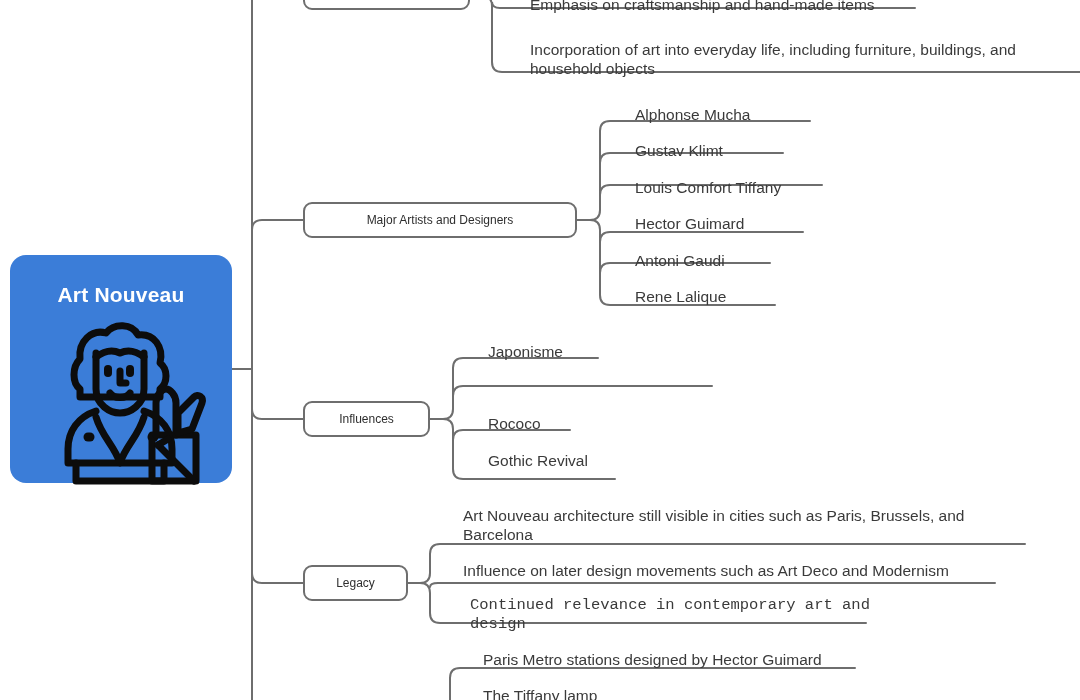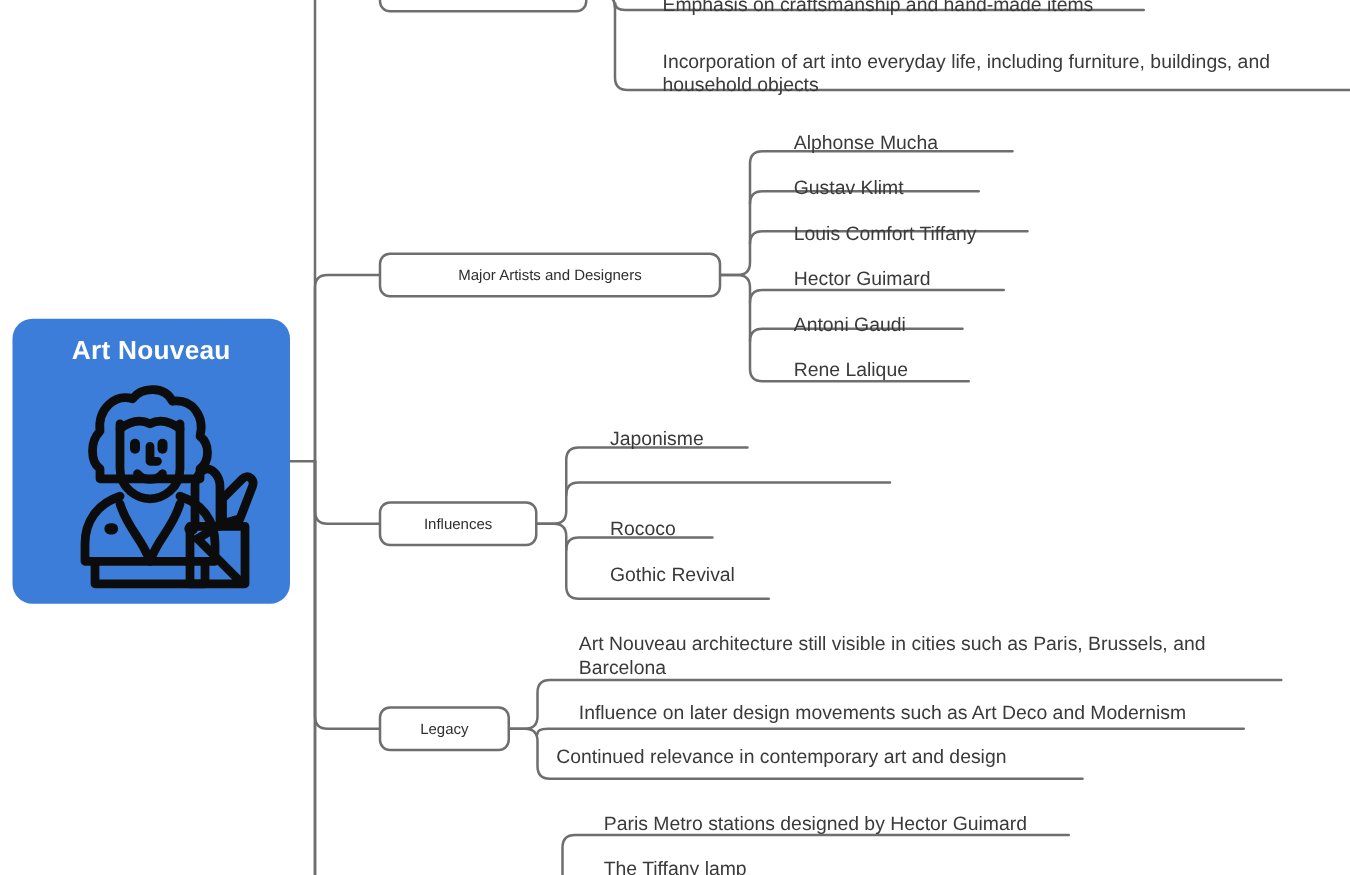--- a/index.html
+++ b/index.html
@@ -40,21 +40,21 @@
     box-sizing: border-box;
     display: flex;
     flex-direction: column;
     align-items: center;
   }
   .root-title {
     color: #ffffff;
     font-size: 21px;
     font-weight: bold;
     letter-spacing: .2px;
-    margin-top: 15px;
+    margin-top: 29px;
     line-height: 1;
   }
   .root-icon {
     margin-top: 8px;
   }
 
   
   .node-box {
     position: absolute;
     box-sizing: border-box;
@@ -190,18 +190,18 @@
   <div class="leaf" style="left:635px; top:251px; width:250px;">Antoni Gaudi</div>
   <div class="leaf" style="left:635px; top:214px; width:250px;">Hector Guimard</div>
   <div class="leaf" style="left:635px; top:287px; width:250px;">Rene Lalique</div>
 
   <div class="leaf" style="left:488px; top:342px; width:250px;">Japonisme</div>
   <div class="leaf" style="left:488px; top:414px; width:250px;">Rococo</div>
   <div class="leaf" style="left:488px; top:451px; width:250px;">Gothic Revival</div>
 
   <div class="leaf" style="left:463px; top:506px; width:540px;">Art Nouveau architecture still visible in cities such as Paris, Brussels, and Barcelona</div>
   <div class="leaf" style="left:463px; top:561px; width:560px;">Influence on later design movements such as Art Deco and Modernism</div>
-  <div class="leaf" style="left:445px; top:596px; width:430px;">Continued relevance in contemporary art and design</div>
+  <div class="leaf" style="left:470px; top:596px; width:430px;font-family:Liberation Mono, monospace;">Continued relevance in contemporary art and design</div>
 
   <div class="leaf" style="left:483px; top:650px; width:420px;">Paris Metro stations designed by Hector Guimard</div>
   <div class="leaf" style="left:483px; top:686px; width:300px;">The Tiffany lamp</div>
 
 </div>
 
 </body></html>

